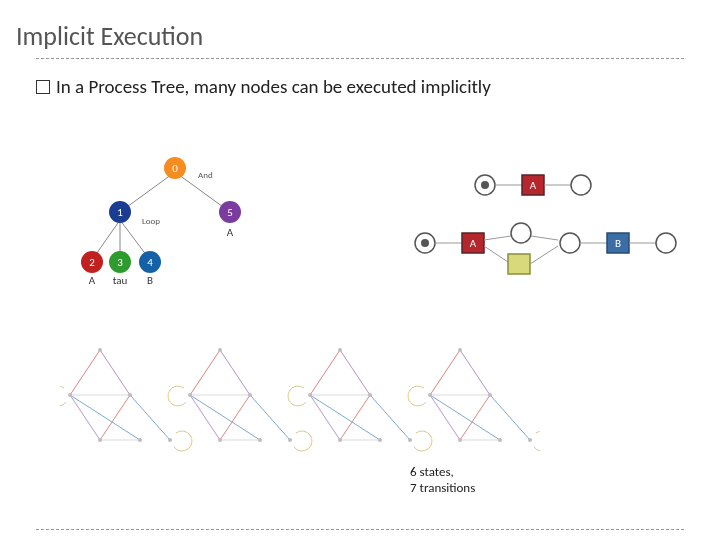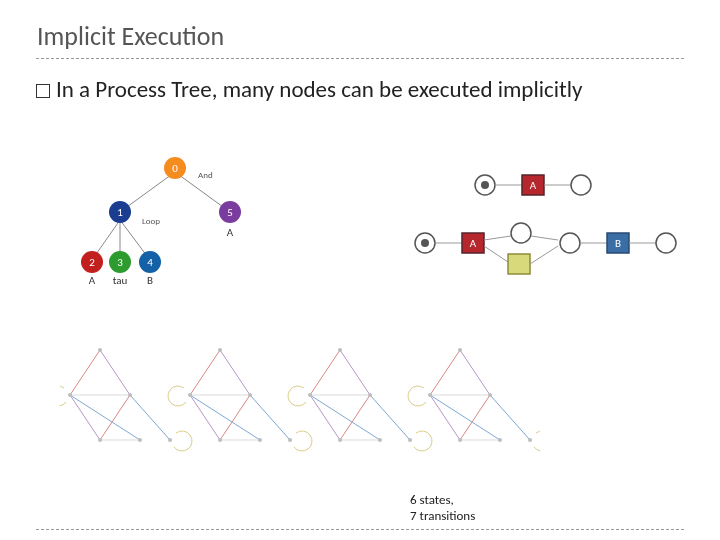--- a/index.html
+++ b/index.html
@@ -8,30 +8,30 @@
     width: 720px;
     height: 540px;
     font-family: Calibri, Arial, sans-serif;
     background: #fff;
     color: #333;
   }
   .title {
     font-size: 26px;
     font-weight: 400;
     color: #555;
-    margin: 20px 0 6px 37px;
+    margin: 20px 0 6px 16px;
   }
   .rule {
     margin: 0 36px;
     border: none;
     border-top: 1px dashed #999;
   }
   .body-text {
     margin: 16px 36px 0 36px;
-    font-size: 23px;
+    font-size: 19px;
     color: #222;
   }
   .bullet {
     display: inline-block;
     width: 12px;
     height: 12px;
     border: 1.5px solid #333;
     margin-right: 6px;
     vertical-align: -1px;
   }
@@ -163,20 +163,20 @@
       </g>
     </defs>
     <g opacity="0.55">
       <use href="#ss" x="0" y="0"></use>
       <use href="#ss" x="120" y="0"></use>
       <use href="#ss" x="240" y="0"></use>
       <use href="#ss" x="360" y="0"></use>
     </g>
   </svg>
 
-  <div class="caption" style="left:410px; top:472px;">
+  <div class="caption" style="left:410px; top:444px;">
     <span>6 states,</span><br>
     <span>7 transitions</span>
   </div>
 
   <hr class="rule-bottom">
 
 </div>
 
 </body></html>

